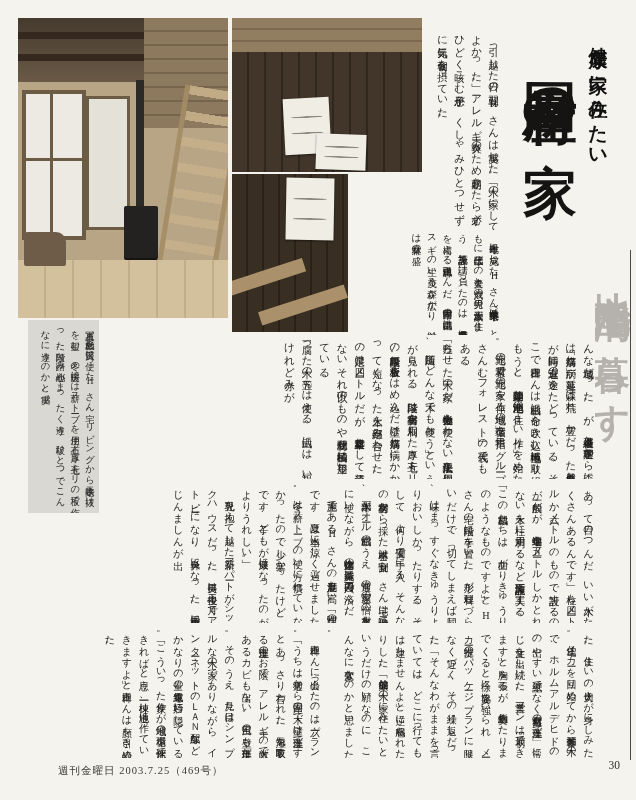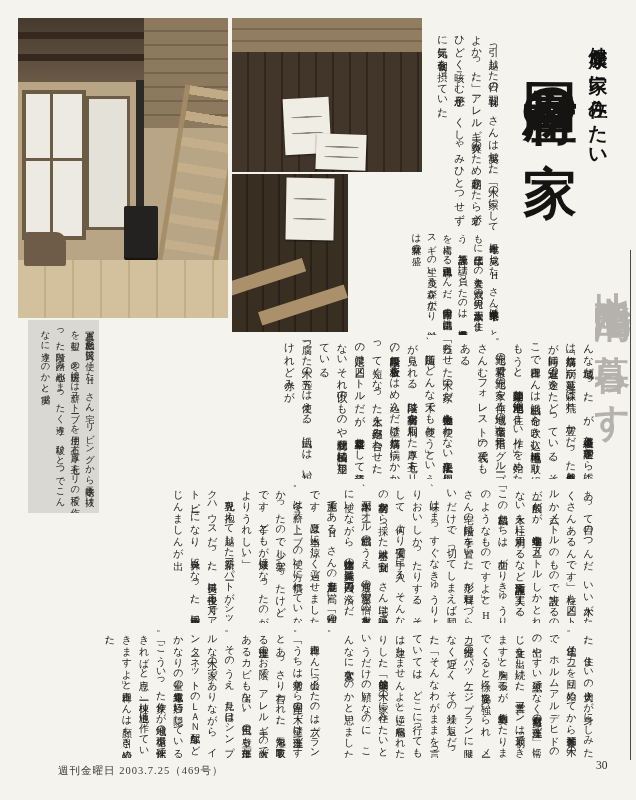--- a/index.html
+++ b/index.html
@@ -19,21 +19,21 @@
           font-family:"Liberation Sans",sans-serif;letter-spacing:2px;color:#111;}
   .main-title{left:522px;top:40px;width:64px;height:300px;font-size:54px;font-weight:700;
           letter-spacing:4px;color:#151413;}
   .side-banner{left:595px;top:262px;width:41px;height:300px;font-size:38px;font-weight:600;
           letter-spacing:4px;color:#b5b2ac;}
   .caption{left:28px;top:320px;width:71px;height:193px;background:#d9d8d3;
           font-size:9.3px;line-height:14.8px;padding:4px 2px;box-sizing:border-box;color:#2a2927;}
   .vrule{position:absolute;left:630px;top:250px;width:1px;height:510px;background:#4c4a46;}
   .footer-line{position:absolute;left:18px;top:764px;font-size:10.5px;color:#3c3a36;
           font-family:"Liberation Serif",serif;letter-spacing:1px;margin-left:40px;}
-  .page-num{position:absolute;left:596px;top:759px;width:24px;font-size:11.5px;color:#2e2c29;}
+  .page-num{position:absolute;left:596px;top:759px;width:24px;font-size:11.5px;color:#2e2c29;text-align:right;}
 
   
   .photo{position:absolute;overflow:hidden;}
   .photo-left{left:18px;top:18px;width:210px;height:300px;background:#b7a586;}
   .pl-ceiling{position:absolute;left:0;top:0;width:100%;height:64px;
       background:linear-gradient(#453a2e,#6a5946);}
   .pl-beam{position:absolute;left:0;width:100%;height:7px;background:#35291f;}
   .pl-loft{position:absolute;right:0;top:0;width:84px;height:110px;
       background:repeating-linear-gradient(180deg,#8d7a5e 0 12px,#77644c 12px 14px);}
   .pl-window1{position:absolute;left:4px;top:72px;width:56px;height:142px;background:#eceae2;

